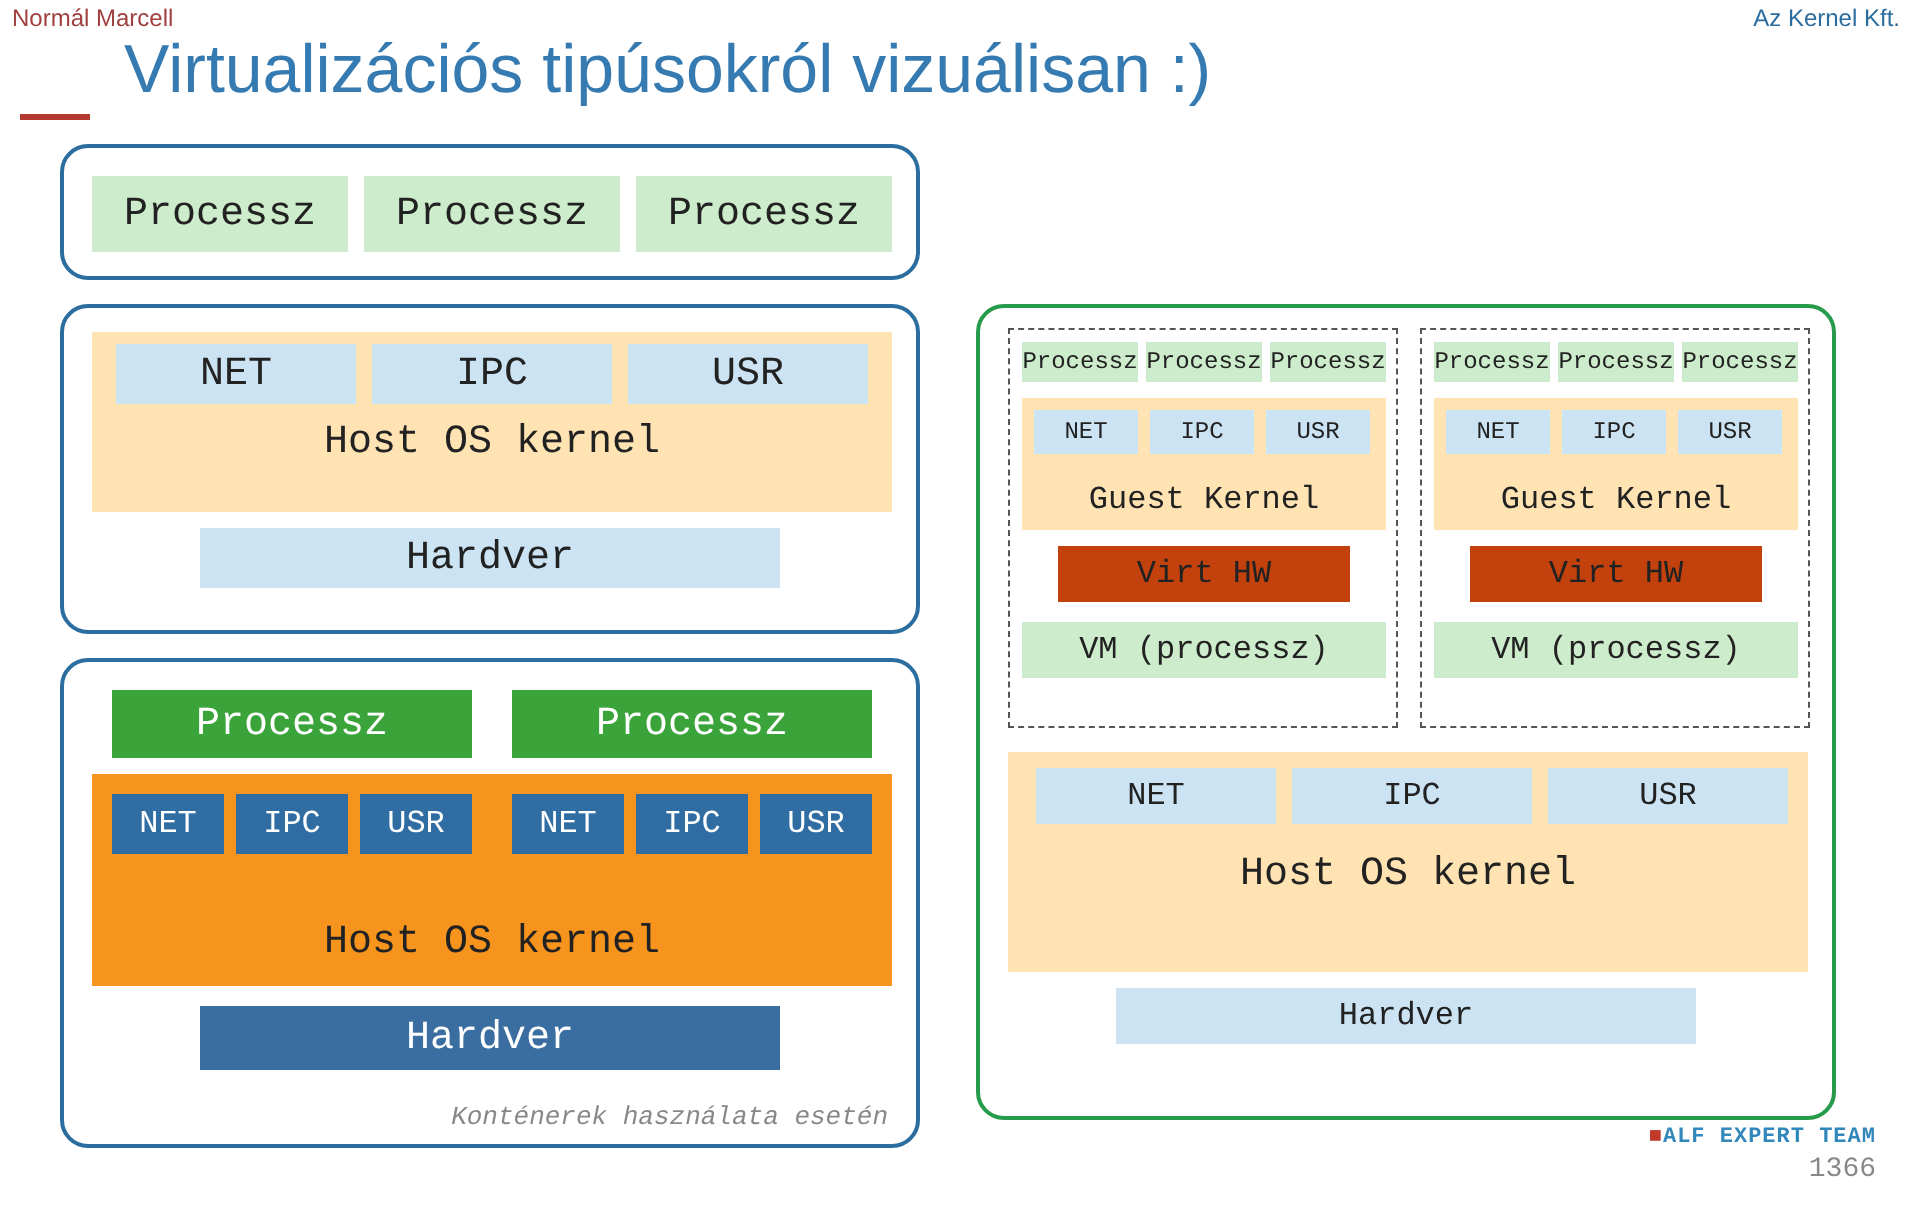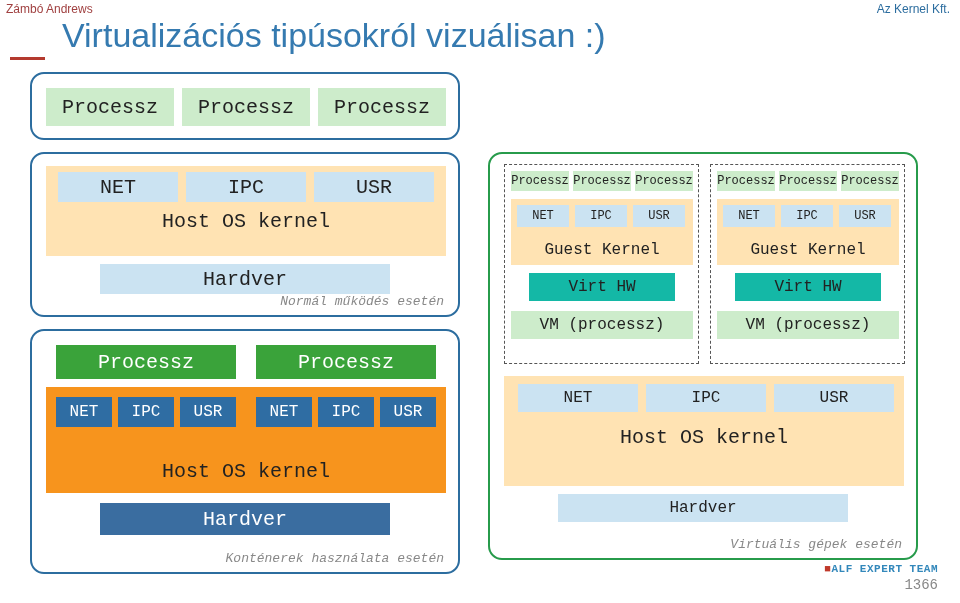--- a/index.html
+++ b/index.html
@@ -77,21 +77,21 @@
   }
   .lbl-sm { font-size: 12px; }
   .lbl-md { font-size: 16px; }
 
   .green { background:#cdeccb; }
   .green-dk { background:#3aa33a; color:#fff; }
   .blue-lt { background:#cbe3f2; }
   .blue-dk { background:#2f6da3; color:#fff; }
   .orange-lt { background:#ffe3b3; }
   .orange-dk { background:#f7941d; color:#fff; }
-  .pink { background:#14b8a6; }
+  .pink { background:#c2410c; }
   .dashed { border:1px dashed #555; background:#fff; }
 
   .caption {
     position:absolute;
     font-style: italic;
     font-size: 13px;
     color:#888;
     font-family: "Consolas","Courier New",monospace;
   }
   .pagenum {
@@ -111,21 +111,21 @@
     color:#3388bb;
     letter-spacing:0.5px;
     font-family:Liberation Mono, monospace;
   }
   .footer-logo .red { color:#c0392b; }
 </style>
 </head>
 <body>
 
 <div class="header">
-  <span class="author">Zámbó Andrews</span>
+  <span class="author">Normál Marcell</span>
   <span class="company">Az Kernel Kft.</span>
   <h1 class="title">Virtualizációs tipúsokról vizuálisan :)</h1>
   <div class="rule"></div>
 </div>
 
 <div class="stage">
 
   <div class="panel panelA">
     <div class="box green lbl" style="left:14px; top:14px; width:128px; height:38px;">Processz</div>
     <div class="box green lbl" style="left:150px; top:14px; width:128px; height:38px;">Processz</div>
@@ -133,21 +133,20 @@
   </div>
 
   <div class="panel panelB">
     <div class="box orange-lt" style="left:14px; top:12px; width:400px; height:90px;">
       <span class="lbl" style="position:absolute; top:44px;">Host OS kernel</span>
     </div>
     <div class="box blue-lt lbl" style="left:26px;  top:18px; width:120px; height:30px;">NET</div>
     <div class="box blue-lt lbl" style="left:154px; top:18px; width:120px; height:30px;">IPC</div>
     <div class="box blue-lt lbl" style="left:282px; top:18px; width:120px; height:30px;">USR</div>
     <div class="box blue-lt lbl" style="left:68px; top:110px; width:290px; height:30px;">Hardver</div>
-    <span class="caption" style="right:14px; bottom:6px;">Normál működés esetén</span>
   </div>
 
   <div class="panel panelC">
 
     <div class="box green-dk lbl" style="left:24px;  top:14px; width:180px; height:34px;">Processz</div>
     <div class="box green-dk lbl" style="left:224px; top:14px; width:180px; height:34px;">Processz</div>
 
     <div class="box orange-dk" style="left:14px; top:56px; width:400px; height:106px;">
       <span class="lbl" style="position:absolute; bottom:10px; color:#222;">Host OS kernel</span>
     </div>
@@ -200,21 +199,20 @@
       <div class="box green lbl lbl-md" style="left:6px; top:146px; width:182px; height:28px;">VM (processz)</div>
     </div>
 
     <div class="box orange-lt" style="left:14px; top:222px; width:400px; height:110px;">
       <span class="lbl" style="position:absolute; top:50px;">Host OS kernel</span>
     </div>
     <div class="box blue-lt lbl lbl-md" style="left:28px;  top:230px; width:120px; height:28px;">NET</div>
     <div class="box blue-lt lbl lbl-md" style="left:156px; top:230px; width:120px; height:28px;">IPC</div>
     <div class="box blue-lt lbl lbl-md" style="left:284px; top:230px; width:120px; height:28px;">USR</div>
     <div class="box blue-lt lbl lbl-md" style="left:68px; top:340px; width:290px; height:28px;">Hardver</div>
-    <span class="caption" style="right:14px; bottom:6px;">Virtuális gépek esetén</span>
   </div>
 
 </div>
 
 <div class="footer-logo">
   <span class="red">■</span><span>ALF EXPERT TEAM</span>
 </div>
 <div class="pagenum">1366</div>
 
 </body></html>

